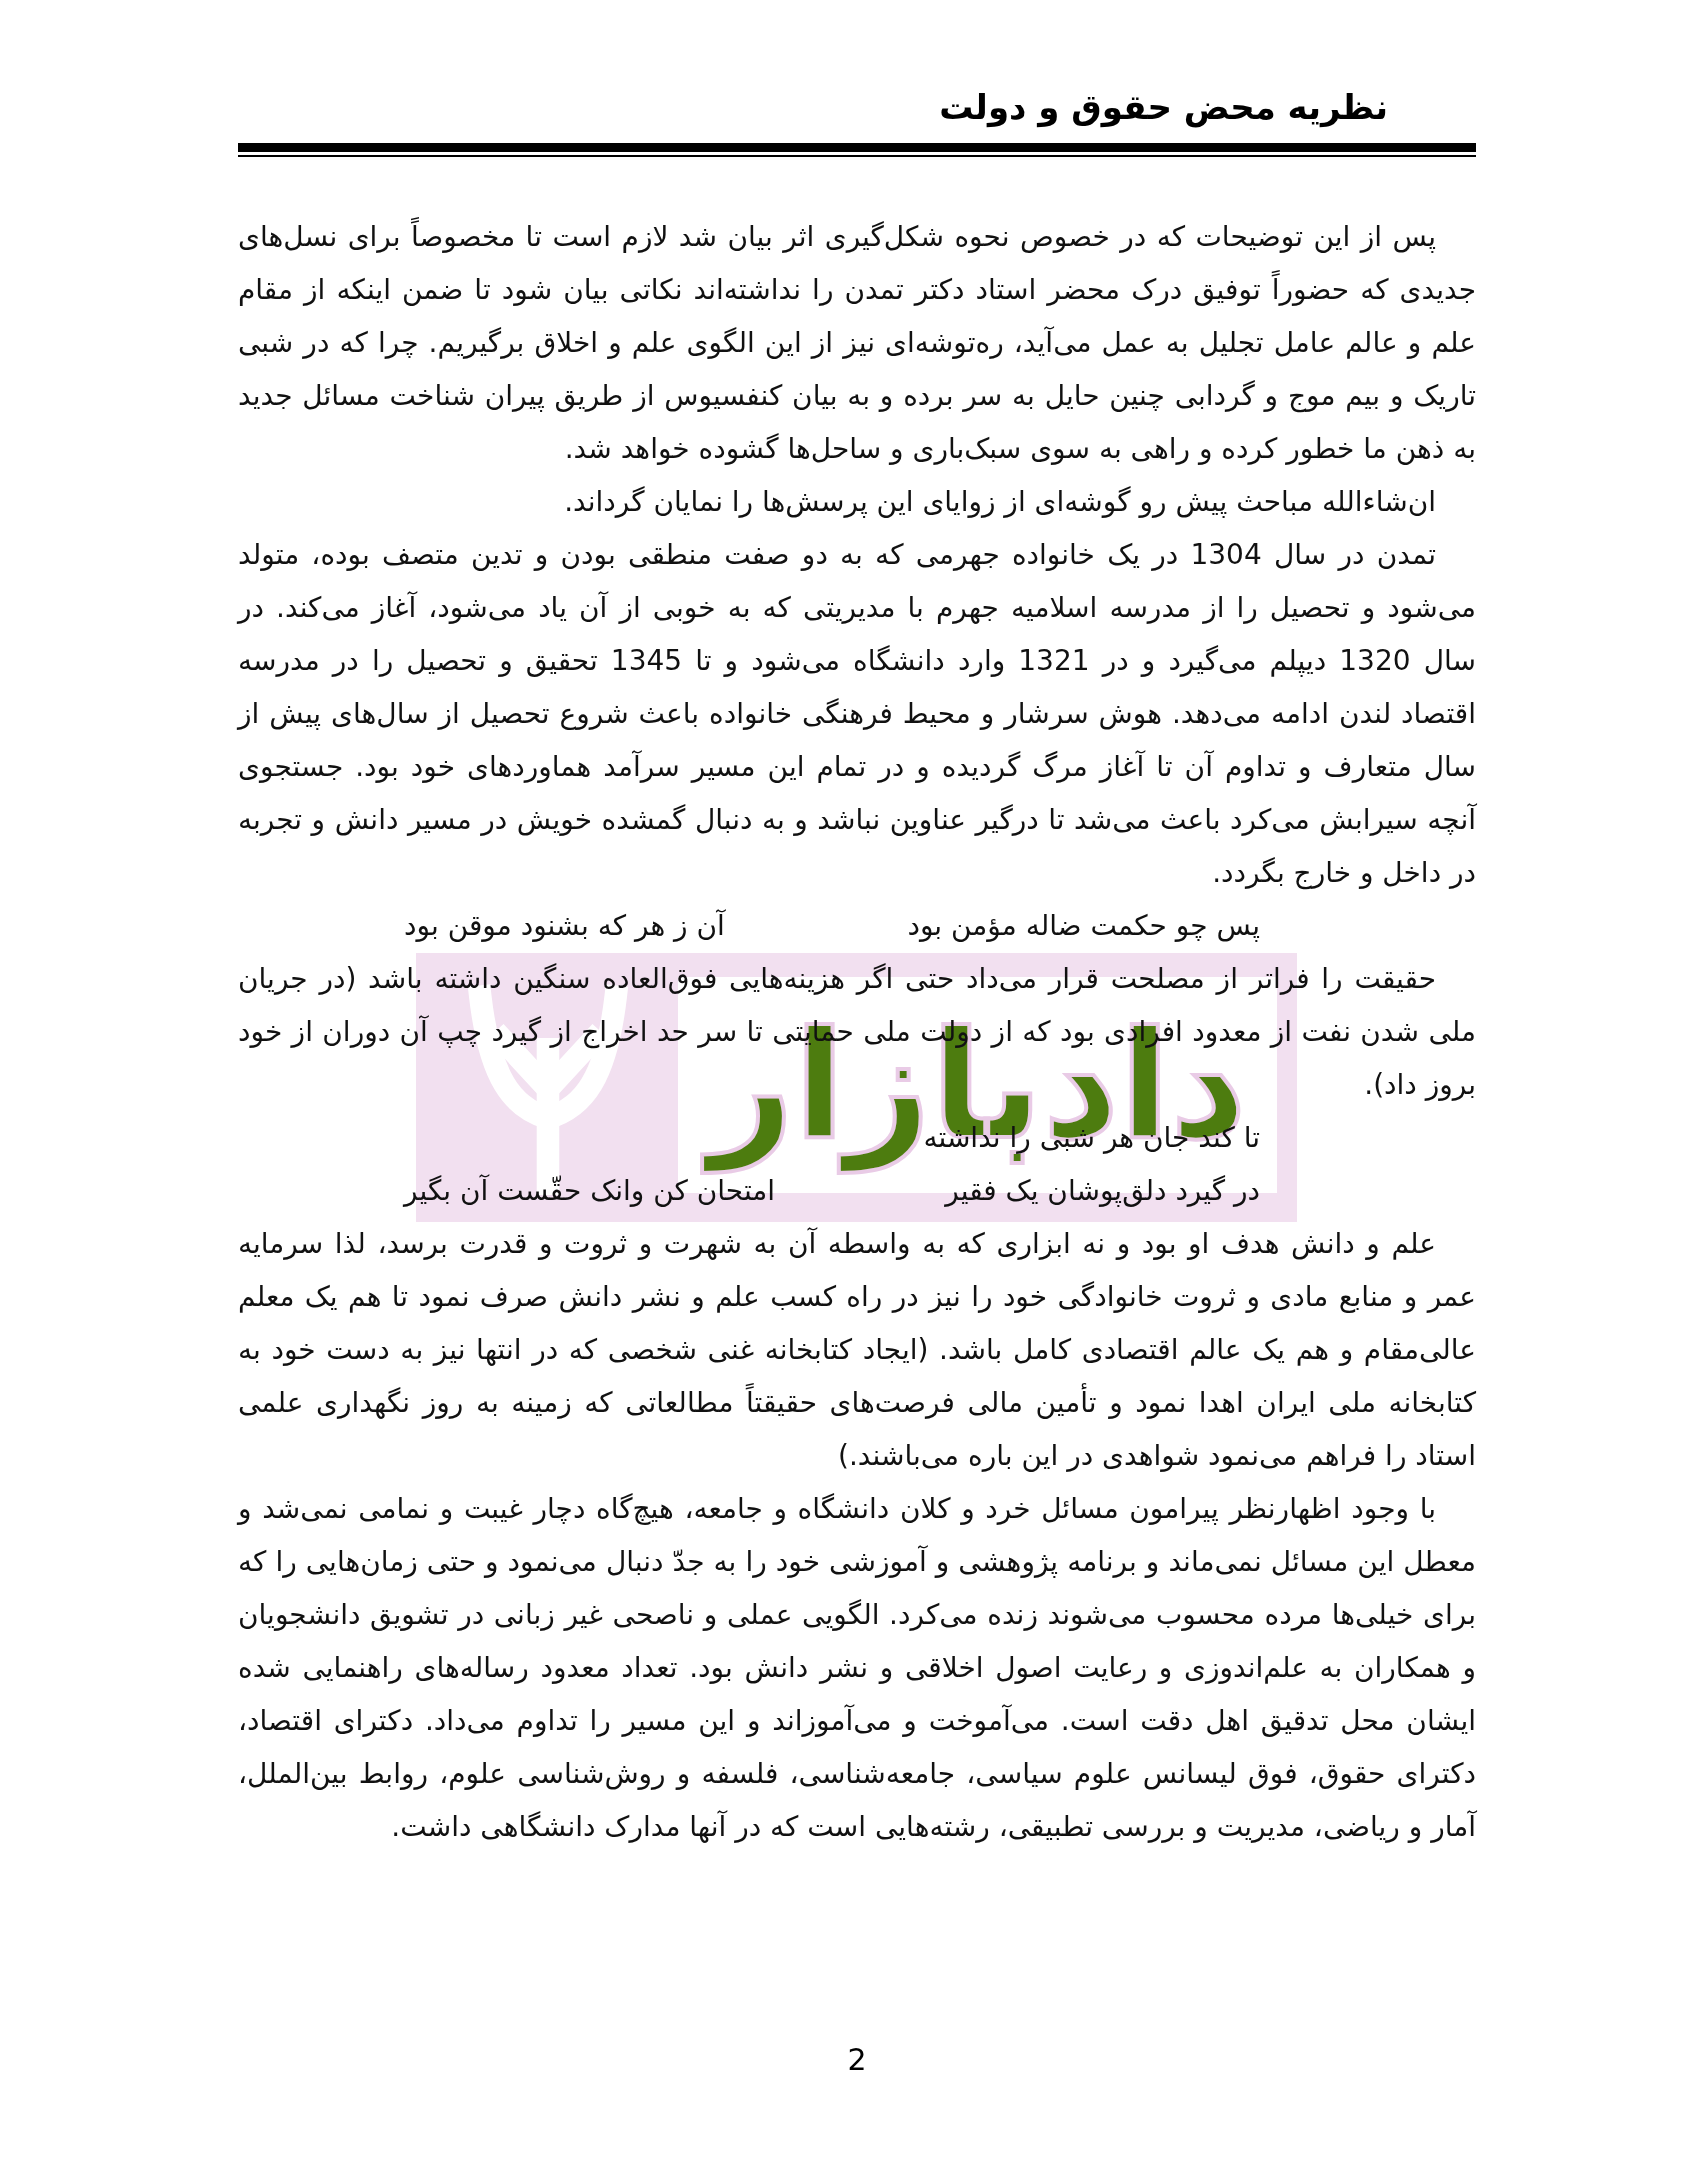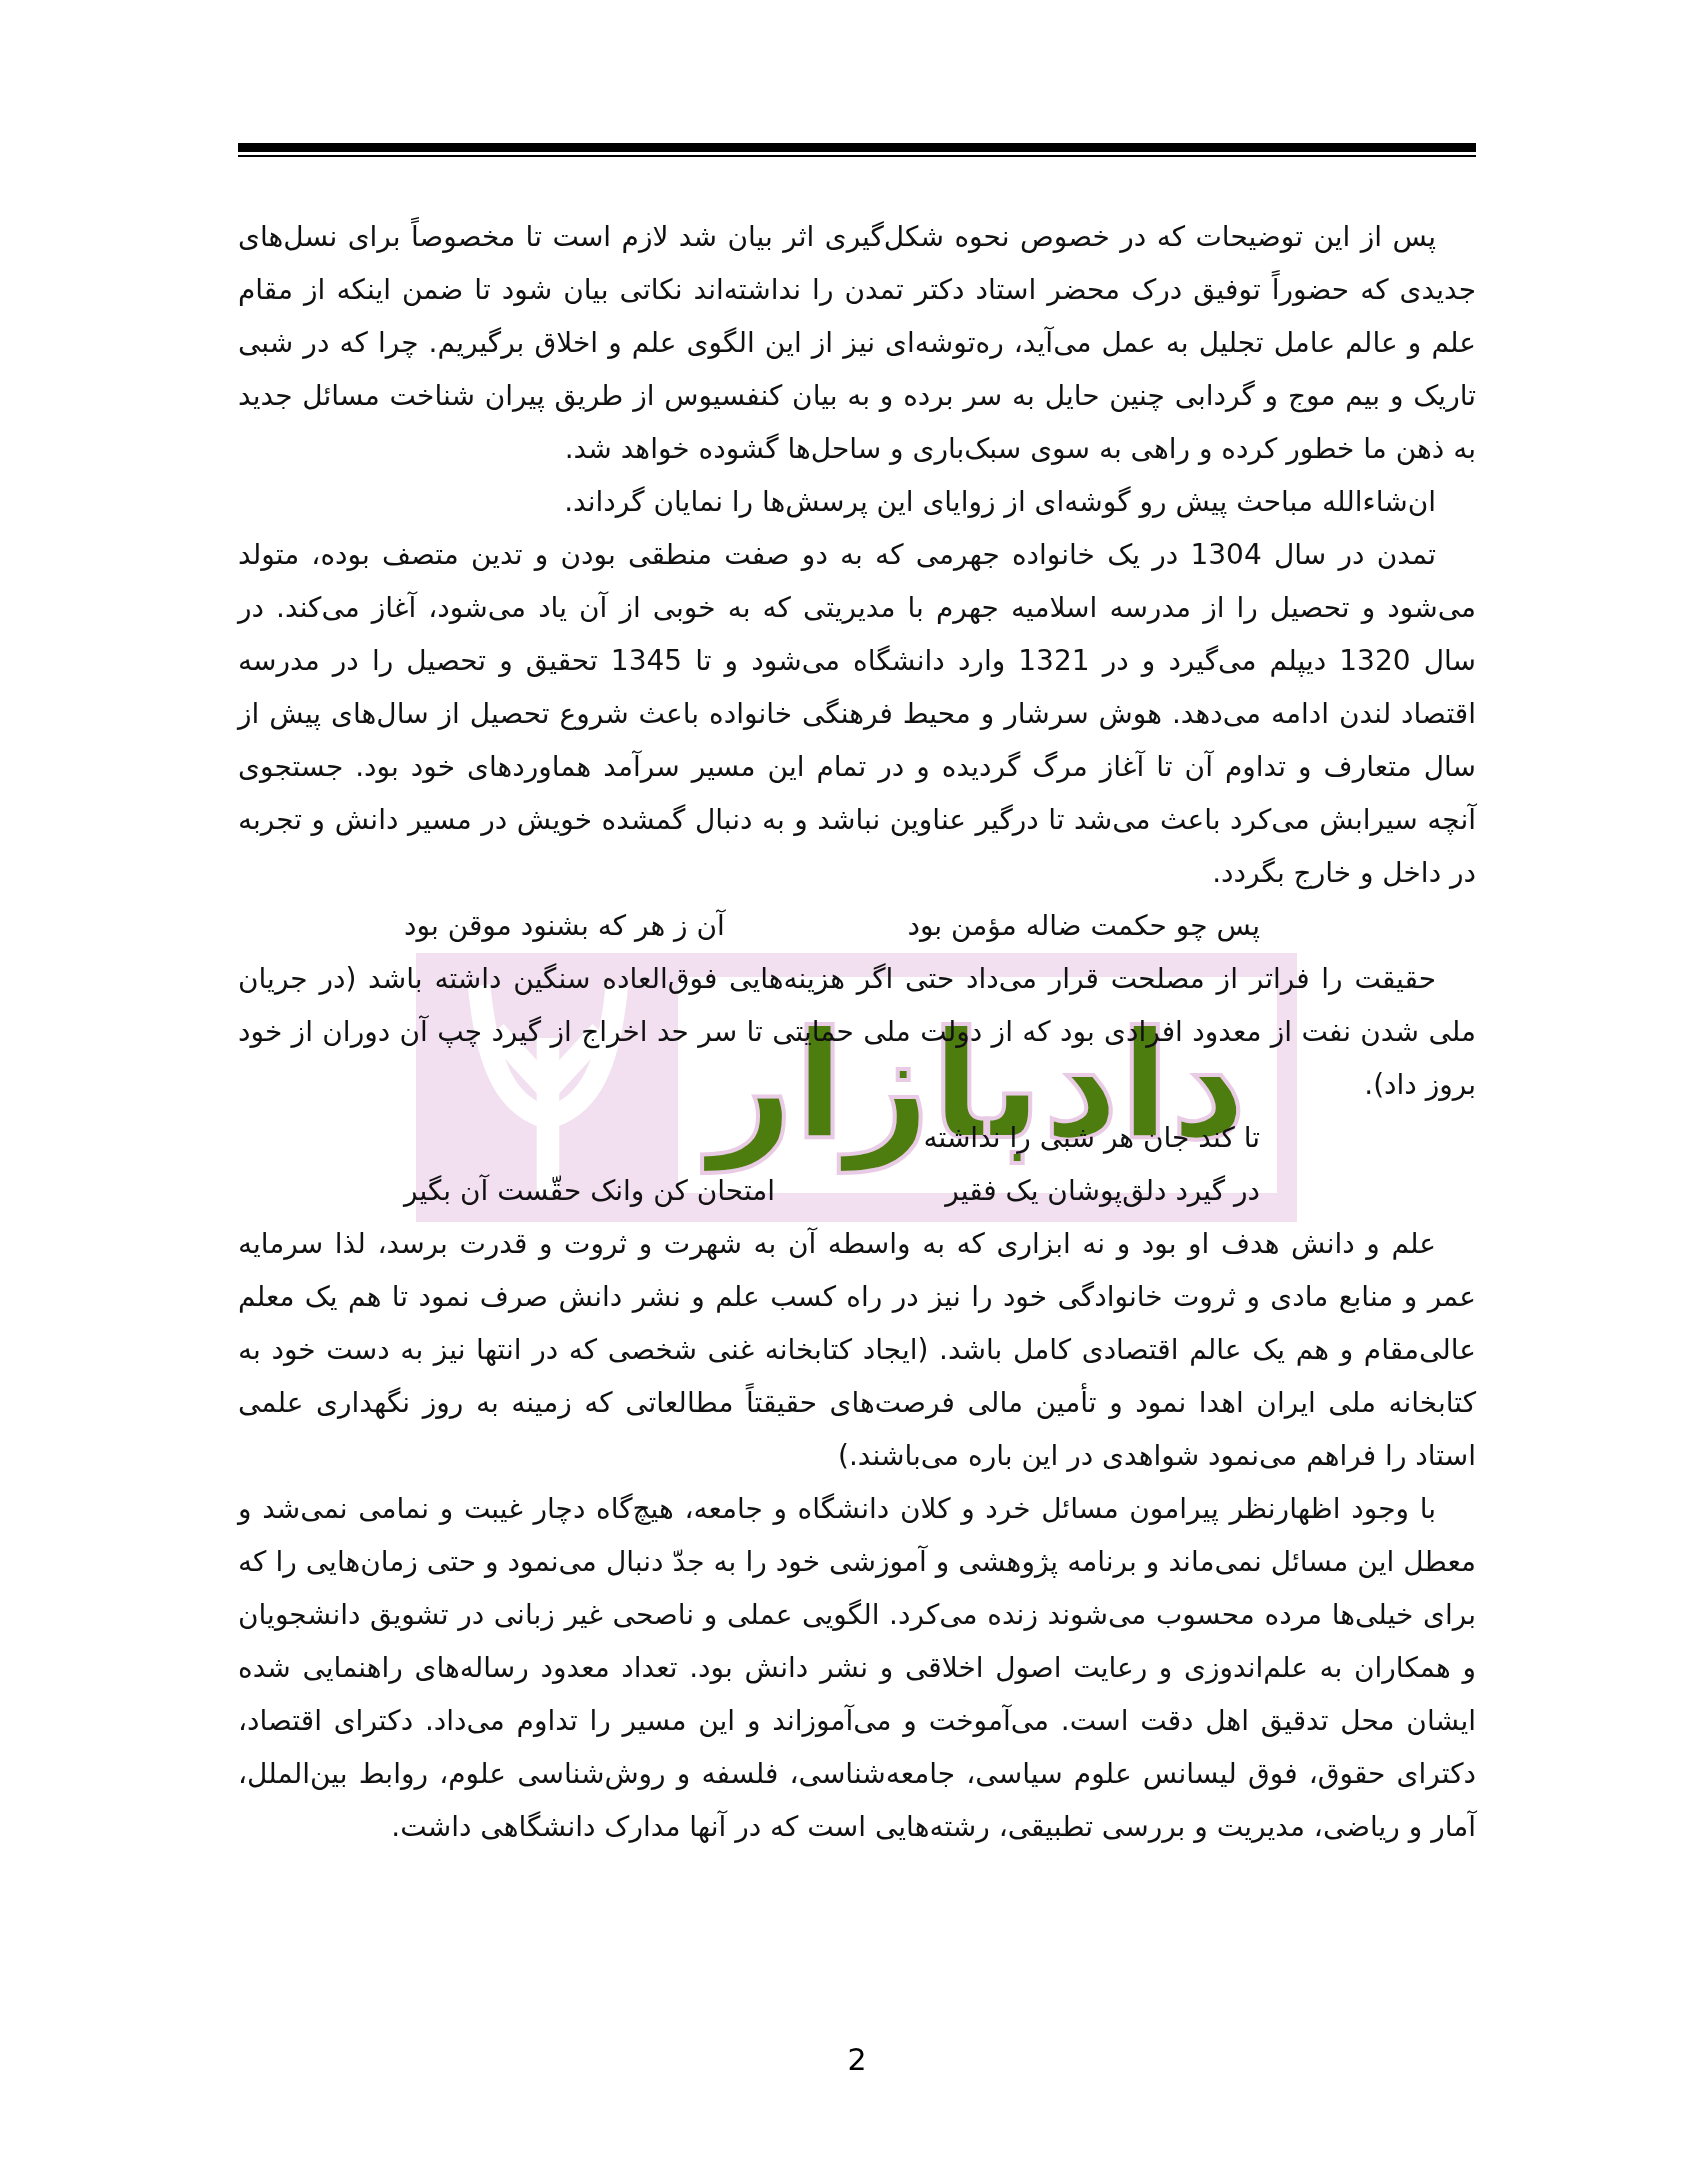--- a/index.html
+++ b/index.html
@@ -56,20 +56,21 @@
         <path d="M28 14 C38 100 62 132 100 143"></path>
         <path d="M172 14 C162 100 138 132 100 143"></path>
         <path d="M52 60 L100 112 L148 60"></path>
       </g>
     </svg>
     <div class="wm-inner">
       <span class="wm-text">دادبازار</span>
     </div>
   </div>
 
+  <div class="header-title">نظریه محض حقوق و دولت</div>
   <div class="header-rule">
     <div class="thick"></div>
     <div class="thin"></div>
   </div>
 
   <div class="content">
       <p class="para indent">پس از این توضیحات که در خصوص نحوه شکل‌گیری اثر بیان شد لازم است تا مخصوصاً برای نسل‌های جدیدی که حضوراً توفیق درک محضر استاد دکتر تمدن را نداشته‌اند نکاتی بیان شود تا ضمن اینکه از مقام علم و عالم عامل تجلیل به عمل می‌آید، ره‌توشه‌ای نیز از این الگوی علم و اخلاق برگیریم. چرا که در شبی تاریک و بیم موج و گردابی چنین حایل به سر برده و به بیان کنفسیوس از طریق پیران شناخت مسائل جدید به ذهن ما خطور کرده و راهی به سوی سبک‌باری و ساحل‌ها گشوده خواهد شد.</p>
       <p class="para indent">ان‌شاءالله مباحث پیش رو گوشه‌ای از زوایای این پرسش‌ها را نمایان گرداند.</p>
       <p class="para indent">تمدن در سال 1304 در یک خانواده جهرمی که به دو صفت منطقی بودن و تدین متصف بوده، متولد می‌شود و تحصیل را از مدرسه اسلامیه جهرم با مدیریتی که به خوبی از آن یاد می‌شود، آغاز می‌کند. در سال 1320 دیپلم می‌گیرد و در 1321 وارد دانشگاه می‌شود و تا 1345 تحقیق و تحصیل را در مدرسه اقتصاد لندن ادامه می‌دهد. هوش سرشار و محیط فرهنگی خانواده باعث شروع تحصیل از سال‌های پیش از سال متعارف و تداوم آن تا آغاز مرگ گردیده و در تمام این مسیر سرآمد هماوردهای خود بود. جستجوی آنچه سیرابش می‌کرد باعث می‌شد تا درگیر عناوین نباشد و به دنبال گمشده خویش در مسیر دانش و تجربه در داخل و خارج بگردد.</p>
       <div class="poem-line">

